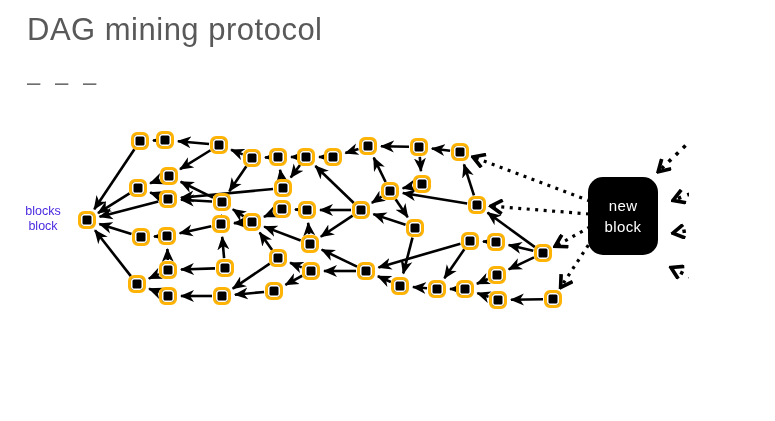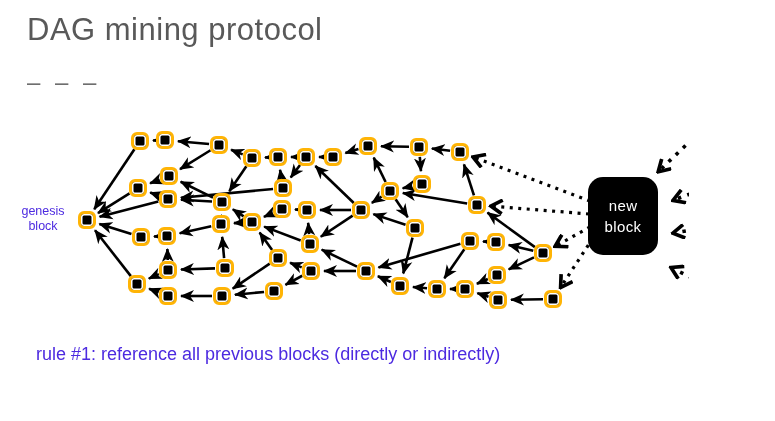--- a/index.html
+++ b/index.html
@@ -176,25 +176,24 @@
       <div class="node" style="left: 496px; top: 242px;"></div>
       <div class="node" style="left: 543px; top: 253px;"></div>
       <div class="node" style="left: 497px; top: 275px;"></div>
       <div class="node" style="left: 437px; top: 289px;"></div>
       <div class="node" style="left: 465px; top: 289px;"></div>
       <div class="node" style="left: 498px; top: 300px;"></div>
       <div class="node" style="left: 553px; top: 299px;"></div>
     </div>
 
   <div class="genesis-label">
-    <div>genesis</div>
+    <div>blocks</div>
     <div>block</div>
   </div>
 
   <div class="new-block" style="left: 588px; top: 177px; width: 70px; height: 78px;">
     <div>new</div>
     <div>block</div>
   </div>
 
   <div class="rules">
-    <div>rule #1: reference all previous blocks (directly or indirectly)</div>
   </div>
 </div>
 
 </body></html>

